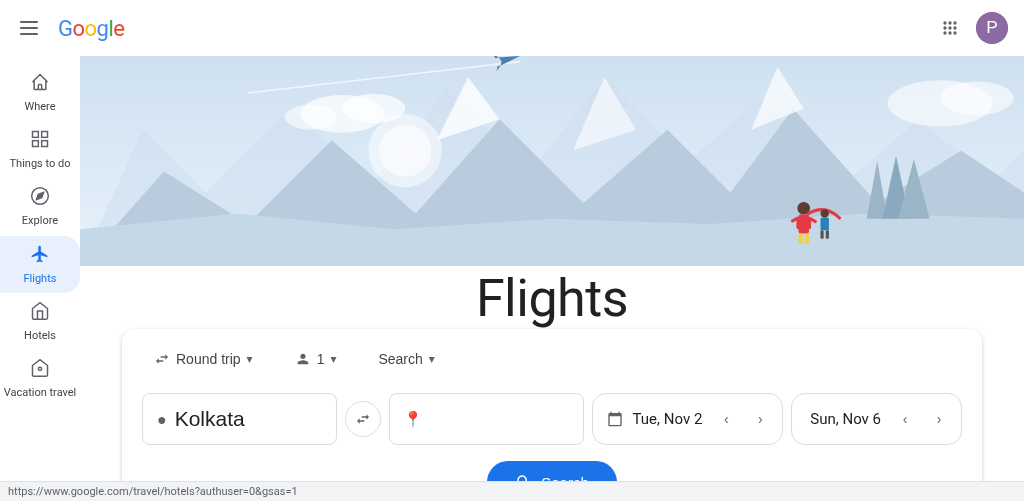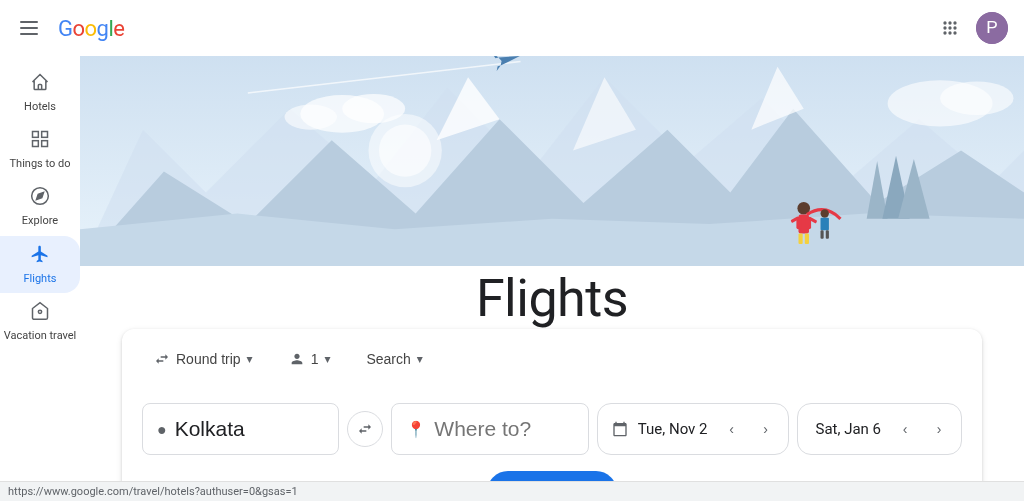--- a/index.html
+++ b/index.html
@@ -67,21 +67,21 @@
       display: flex; flex-direction: column; align-items: center;
       margin-top: -8px;
     }
     .search-box {
       background: #fff; border-radius: 12px;
       box-shadow: 0 1px 3px rgba(0,0,0,0.12), 0 2px 6px rgba(0,0,0,0.1);
       width: 100%; max-width: 860px;
       padding: 16px 20px 20px;
     }
     .search-options {
-      display: flex; align-items: center; gap: 12px; margin-bottom: 30px;
+      display: flex; align-items: center; gap: 18px; margin-bottom: 20px;
     }
     .search-option-btn {
       display: flex; align-items: center; gap: 6px; padding: 6px 12px;
       border: none; background: none; cursor: pointer; border-radius: 20px;
       font-size: 14px; color: #444; transition: background 0.2s;
     }
     .search-option-btn svg { width: 16px; height: 16px; fill: #5f6368; }
     .chevron-down { font-size: 12px; color: #5f6368; }
 
     .search-fields { display: flex; align-items: center; gap: 8px; }
@@ -160,21 +160,21 @@
 
 <div class="main-content">
 
   <div class="sidebar">
     <div class="sidebar-item">
       <span class="sidebar-icon">
         <svg width="20" height="20" viewBox="0 0 24 24" fill="none" stroke="#5f6368" stroke-width="1.8">
             <path d="M3 12l2-2m0 0l7-7 7 7M5 10v10a1 1 0 001 1h3m10-11l2 2m-2-2v10a1 1 0 01-1 1h-3m-6 0a1 1 0 001-1v-4a1 1 0 011-1h2a1 1 0 011 1v4a1 1 0 001 1m-6 0h6"></path>
           </svg>
       </span>
-      <span class="sidebar-label">Hotels</span>
+      <span class="sidebar-label">Where</span>
     </div>
     <div class="sidebar-item">
       <span class="sidebar-icon">
         <svg width="20" height="20" viewBox="0 0 24 24" fill="none" stroke="#5f6368" stroke-width="1.8">
             <rect x="3" y="3" width="7" height="7"></rect>
             <rect x="14" y="3" width="7" height="7"></rect>
             <rect x="14" y="14" width="7" height="7"></rect>
             <rect x="3" y="14" width="7" height="7"></rect>
           </svg>
       </span>
@@ -189,20 +189,29 @@
       </span>
       <span class="sidebar-label">Explore</span>
     </div>
     <div class="sidebar-item active">
       <span class="sidebar-icon">
         <svg width="20" height="20" viewBox="0 0 24 24" fill="#1a73e8">
             <path d="M21 16v-2l-8-5V3.5c0-.83-.67-1.5-1.5-1.5S10 2.67 10 3.5V9l-8 5v2l8-2.5V19l-2 1.5V22l3.5-1 3.5 1v-1.5L13 19v-5.5l8 2.5z"></path>
           </svg>
       </span>
       <span class="sidebar-label">Flights</span>
+    </div>
+    <div class="sidebar-item">
+      <span class="sidebar-icon">
+        <svg width="20" height="20" viewBox="0 0 24 24" fill="none" stroke="#5f6368" stroke-width="1.8">
+            <path d="M3 9l9-7 9 7v11a2 2 0 01-2 2H5a2 2 0 01-2-2z"></path>
+            <polyline points="9 22 9 12 15 12 15 22"></polyline>
+          </svg>
+      </span>
+      <span class="sidebar-label">Hotels</span>
     </div>
     <div class="sidebar-item">
       <span class="sidebar-icon">
         <svg width="20" height="20" viewBox="0 0 24 24" fill="none" stroke="#5f6368" stroke-width="1.8">
             <path d="M3 9l9-7 9 7v11a2 2 0 01-2 2H5a2 2 0 01-2-2z"></path>
             <circle cx="12" cy="13" r="2"></circle>
           </svg>
       </span>
       <span class="sidebar-label">Vacation travel</span>
     </div>
@@ -310,32 +319,31 @@
             <span class="field-icon">●</span>
             <input class="field-input" value="Kolkata" readonly="" style="">
           </div>
           <button class="swap-btn">
             <svg width="16" height="16" viewBox="0 0 24 24" fill="#5f6368">
                 <path d="M6.99 11L3 15l3.99 4v-3H14v-2H6.99v-3zM21 9l-3.99-4v3H10v2h7.01v3L21 9z"></path>
               </svg>
           </button>
           <div class="search-field">
             <span class="field-icon">📍</span>
-            <input class="field-input" placeholder="Where to?" style="color: rgb(154, 160, 166);">
           </div>
           <div class="date-field">
             <svg width="16" height="16" viewBox="0 0 24 24" fill="#5f6368">
                 <path d="M20 3h-1V1h-2v2H7V1H5v2H4c-1.1 0-2 .9-2 2v16c0 1.1.9 2 2 2h16c1.1 0 2-.9 2-2V5c0-1.1-.9-2-2-2zm0 18H4V8h16v13z"></path>
               </svg>
             <span class="date-text">Tue, Nov 2</span>
             <button class="date-nav">‹</button>
             <button class="date-nav">›</button>
           </div>
           <div class="date-field">
-            <span class="date-text">Sat, Jan 6</span>
+            <span class="date-text">Sun, Nov 6</span>
             <button class="date-nav">‹</button>
             <button class="date-nav">›</button>
           </div>
         </div>
 
         <div class="search-btn-wrap">
           <button class="search-btn">
             <svg viewBox="0 0 24 24">
                 <path d="M15.5 14h-.79l-.28-.27A6.471 6.471 0 0 0 16 9.5 6.5 6.5 0 1 0 9.5 16c1.61 0 3.09-.59 4.23-1.57l.27.28v.79l5 4.99L20.49 19l-4.99-5zm-6 0C7.01 14 5 11.99 5 9.5S7.01 5 9.5 5 14 7.01 14 9.5 11.99 14 9.5 14z"></path>
               </svg>

